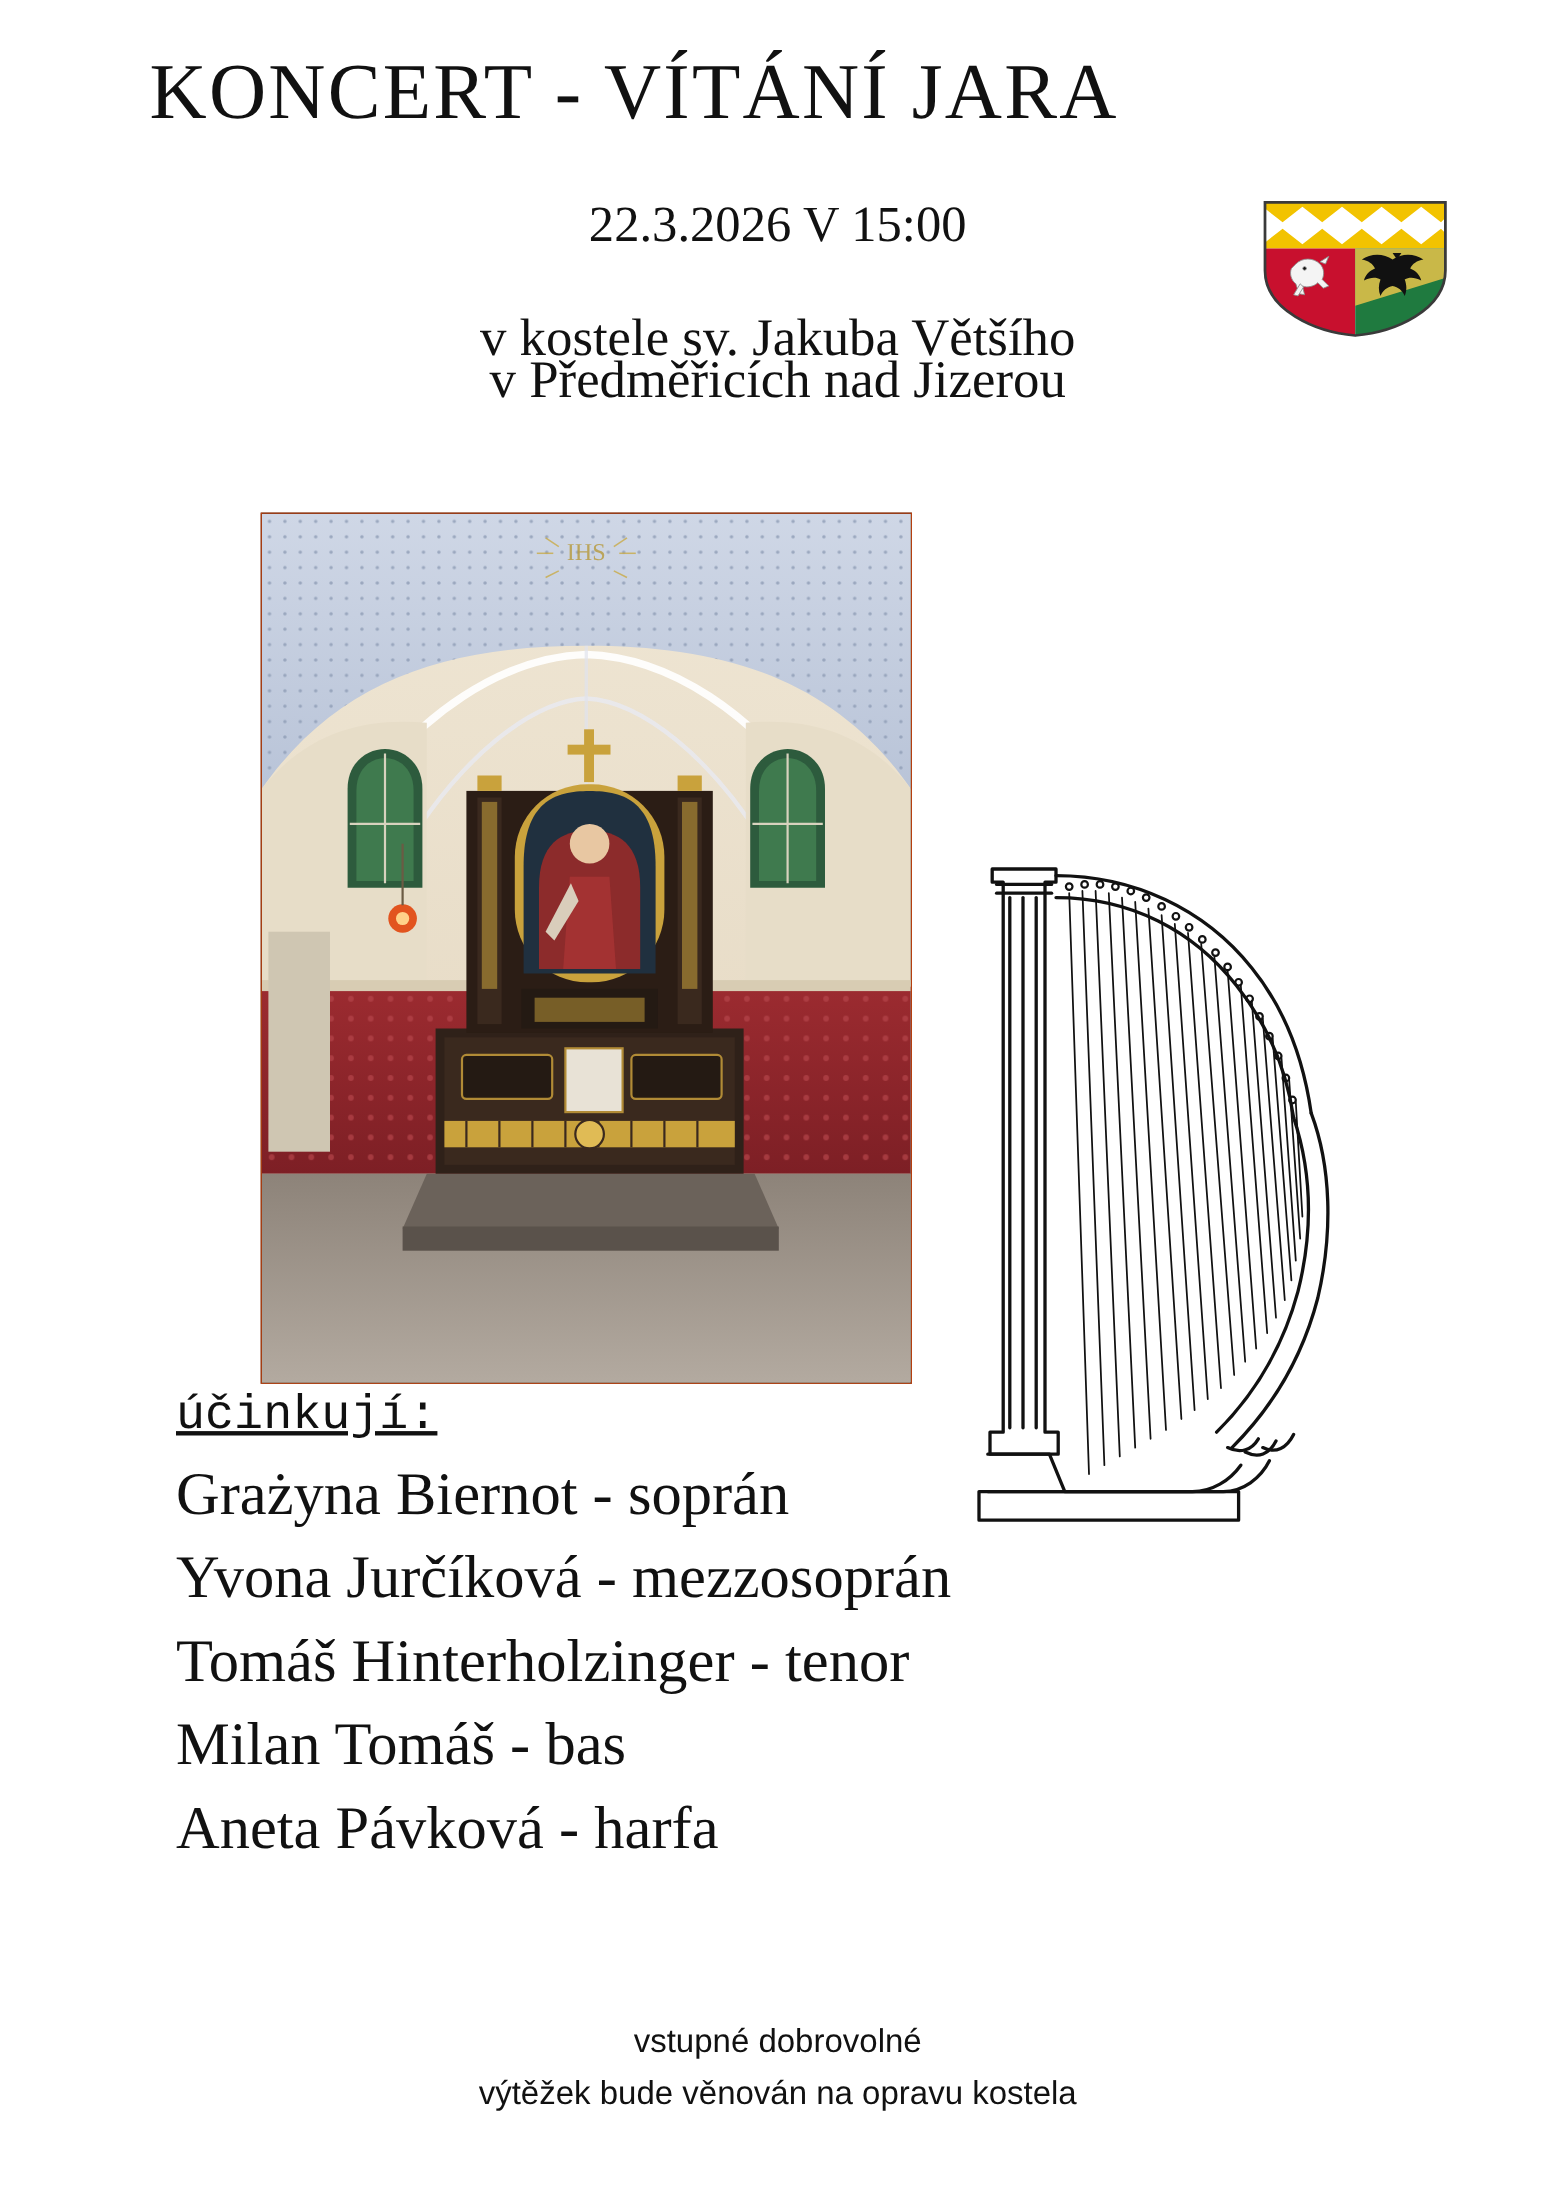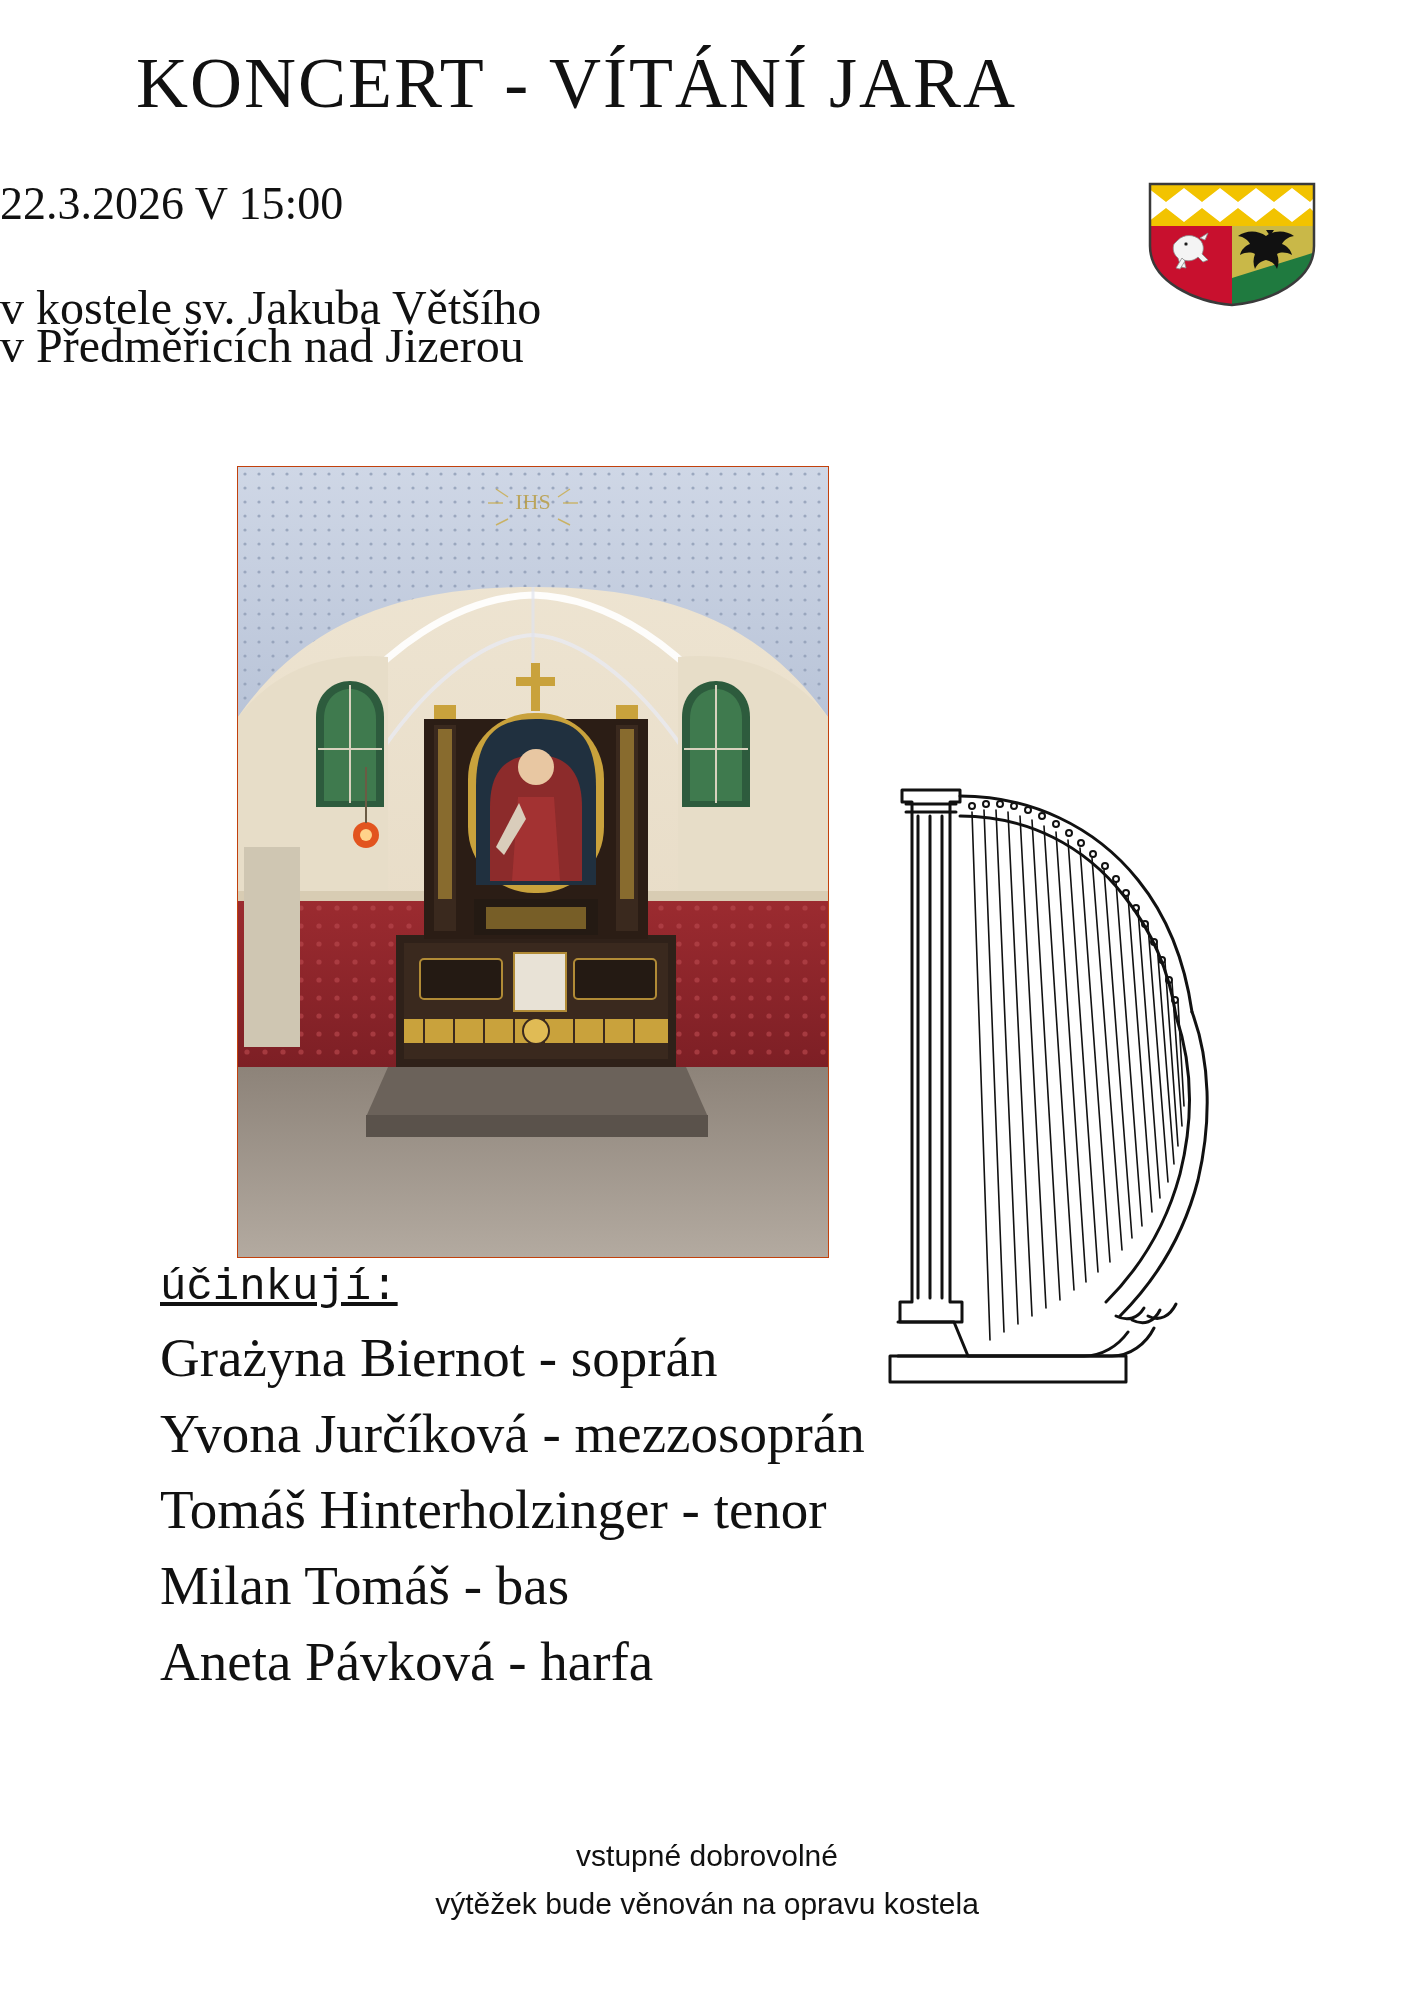--- a/index.html
+++ b/index.html
@@ -27,20 +27,21 @@
     font-size: 72px;
     letter-spacing: 2px;
     line-height: 1.05;
     white-space: nowrap;
     margin-left: 14px;
   }
   .subline {
     position: absolute;
     left: 0;
     width: 1414px;
+    text-align: center;
     font-family: "Liberation Serif", serif;
     line-height: 1.15;
   }
   .subline-1 { top: 178px; font-size: 46px; }
   .subline-2 { top: 248px; font-size: 48px; margin-top: 32px; }
   .subline-3 { top: 318px; font-size: 48px; }
 
   
   .coat-wrap {
     position: absolute;

